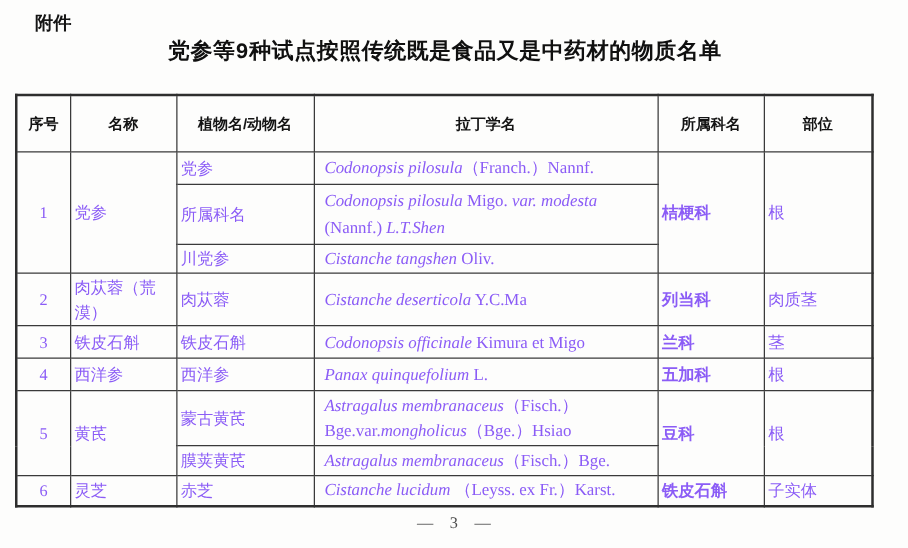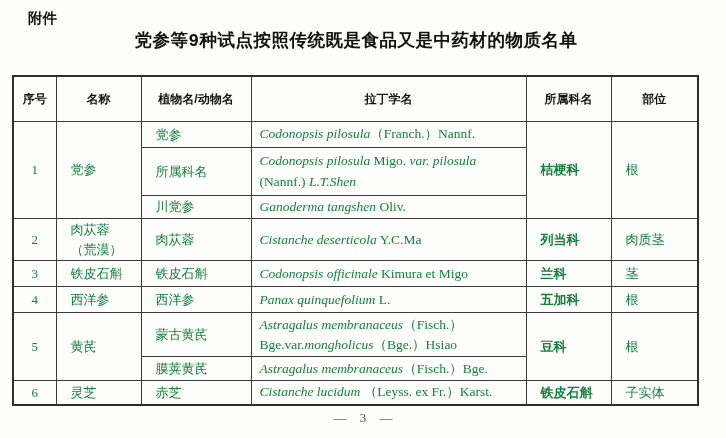--- a/index.html
+++ b/index.html
@@ -25,25 +25,25 @@
   }
   table.substances {
     position:absolute; left:12px; top:75px;
     width:685px;
     border-collapse:collapse;
     table-layout:fixed;
     border:2px solid #2e2e2e;
   }
   .substances th, .substances td {
     border:1px solid #3a3a3a;
-    padding:1px 14px;
+    padding:1px 3px;
     vertical-align:middle;
     font-size:13px;
     line-height:1.5;
-    color:#15803d;
+    color:#8b5cf6;
     overflow:hidden;
   }
   .substances th {
     font-family:"Liberation Sans", sans-serif;
     font-weight:bold; text-align:center;
     font-size:12px; padding:13px 2px; color:#141414;
   }
   td.c-idx  { text-align:center; }
   td.c-name { text-align:left; }
   td.c-plant{ text-align:left; }
@@ -93,25 +93,25 @@
       <tr style="height:26px">
         <td class="c-idx" rowspan="3">1</td>
         <td class="c-name" rowspan="3">党参</td>
         <td class="c-plant">党参</td>
         <td class="c-latin"><i>Codonopsis pilosula</i><span>（Franch.）Nannf.</span></td>
         <td class="c-fam" rowspan="3">桔梗科</td>
         <td class="c-part" rowspan="3">根</td>
       </tr>
       <tr style="height:48px">
         <td class="c-plant">所属科名</td>
-        <td class="c-latin"><i>Codonopsis pilosula</i><span> Migo. </span><i>var. pilosula</i><span> (Nannf.) </span><i>L.T.Shen</i></td>
+        <td class="c-latin"><i>Codonopsis pilosula</i><span> Migo. </span><i>var. modesta</i><span> (Nannf.) </span><i>L.T.Shen</i></td>
       </tr>
       <tr style="height:23px">
         <td class="c-plant">川党参</td>
-        <td class="c-latin"><i>Ganoderma tangshen</i><span> Oliv.</span></td>
+        <td class="c-latin"><i>Cistanche tangshen</i><span> Oliv.</span></td>
       </tr>
 
       <tr style="height:42px">
         <td class="c-idx">2</td>
         <td class="c-name">肉苁蓉（荒漠）</td>
         <td class="c-plant">肉苁蓉</td>
         <td class="c-latin"><i>Cistanche deserticola</i><span> Y.C.Ma</span></td>
         <td class="c-fam">列当科</td>
         <td class="c-part">肉质茎</td>
       </tr>

